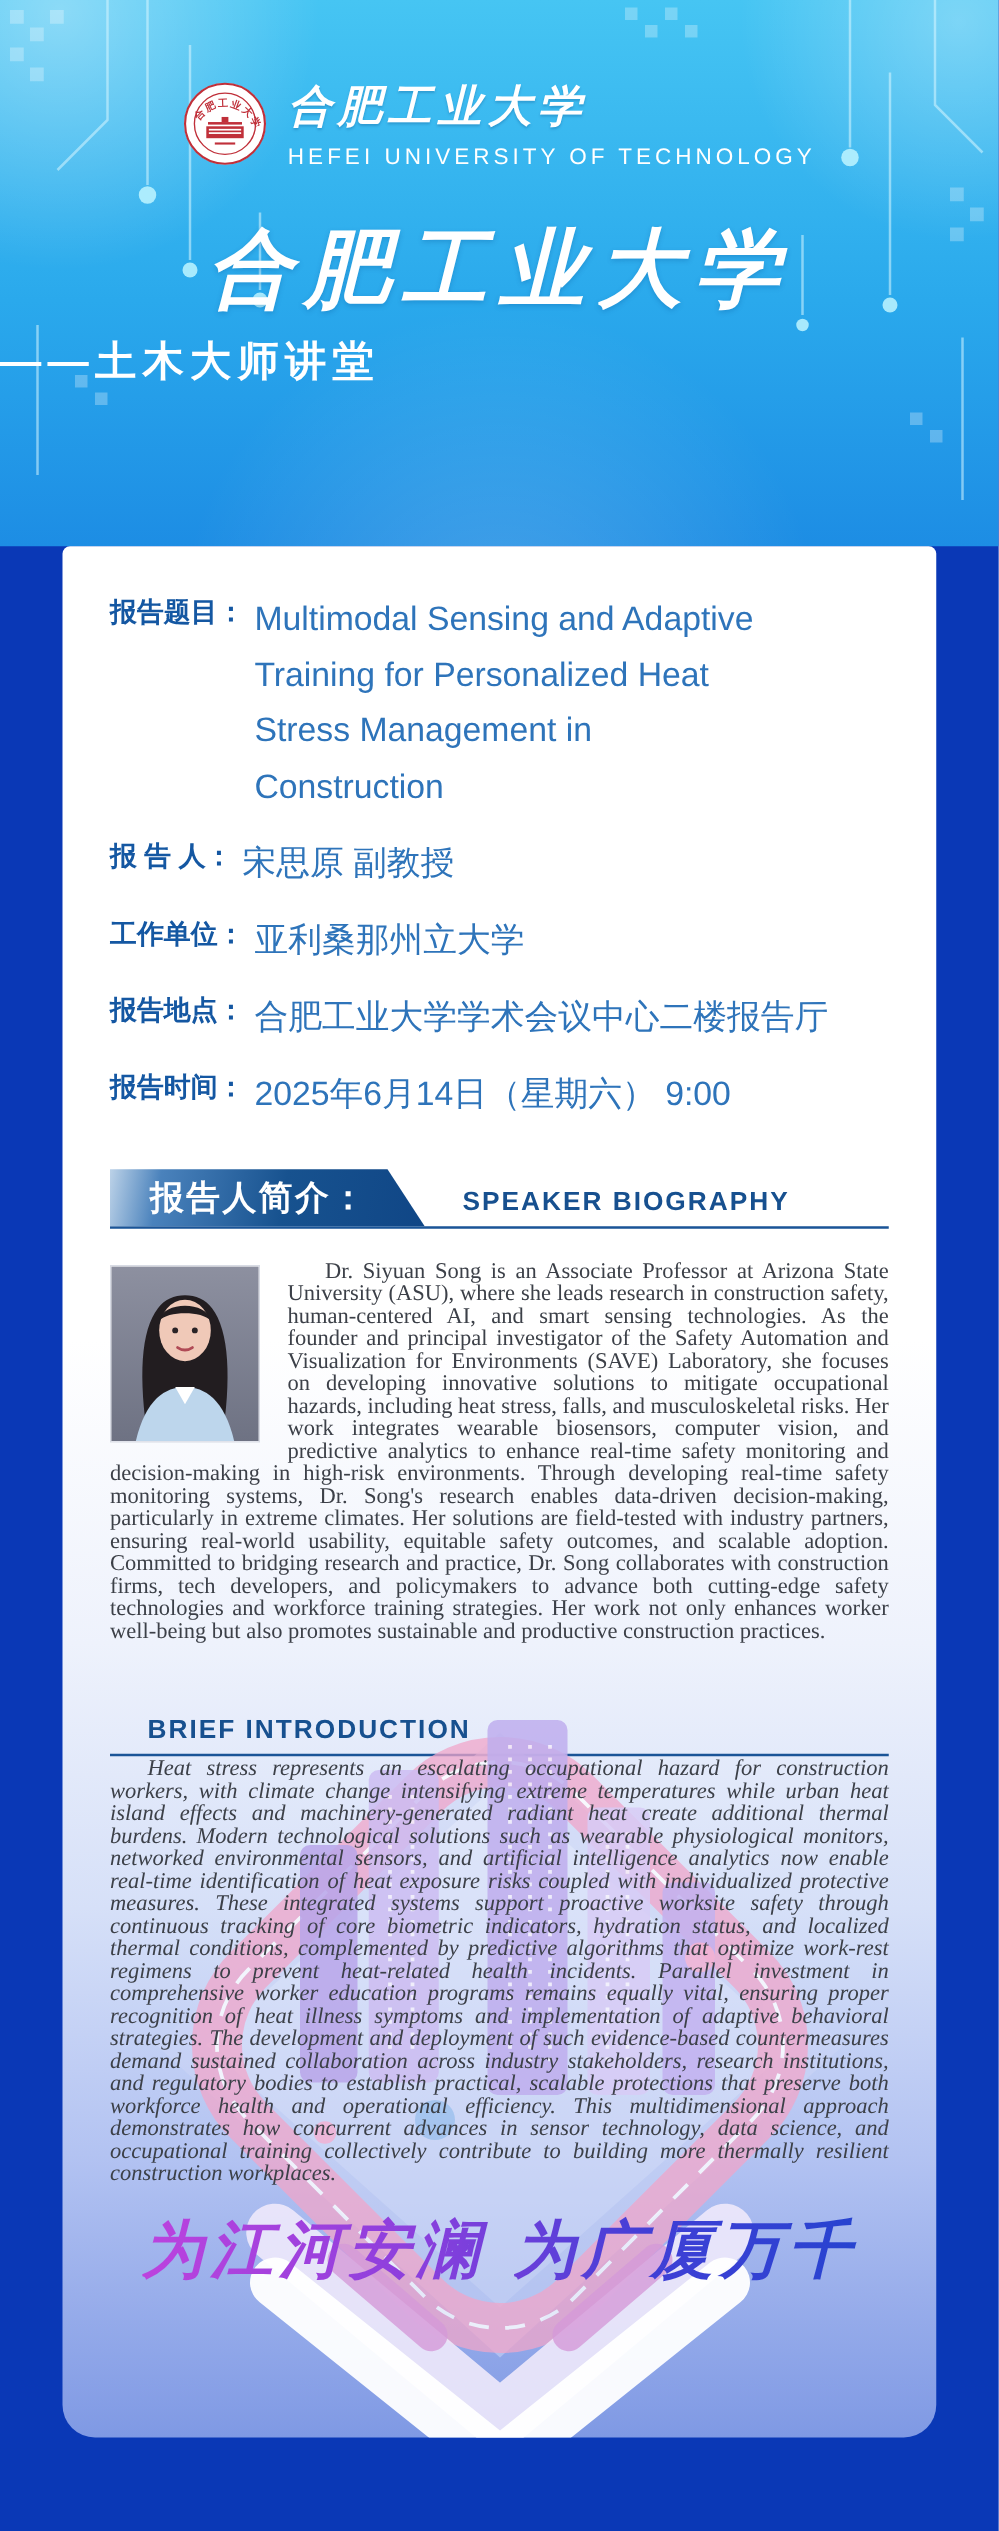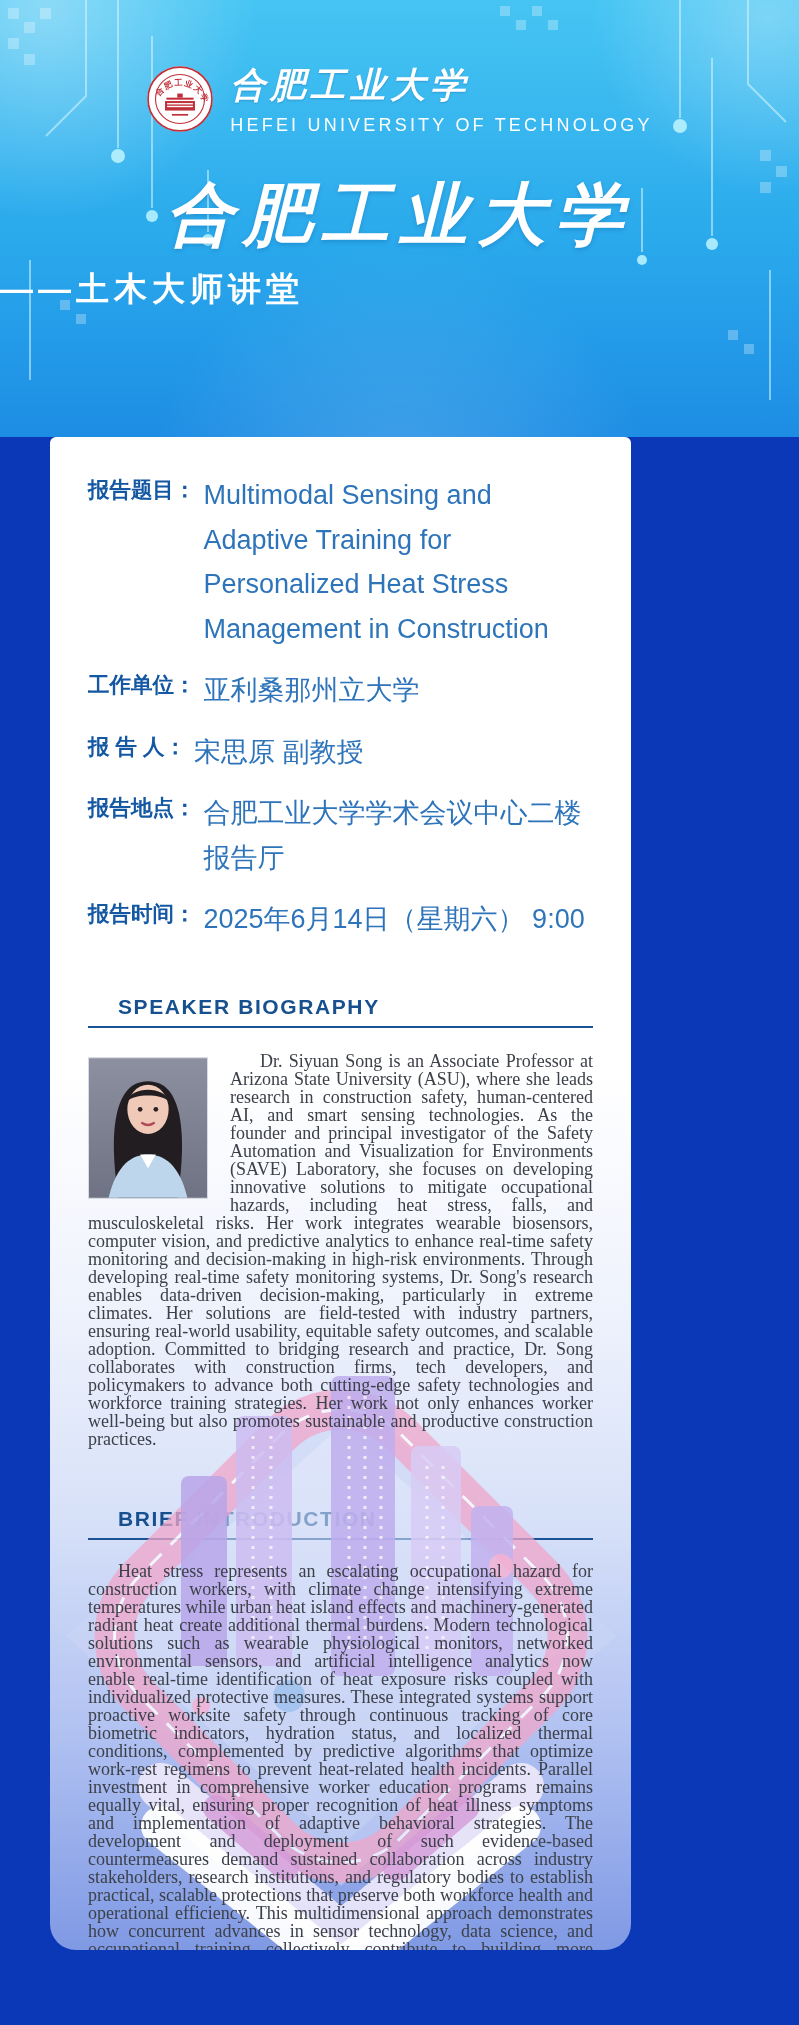--- a/index.html
+++ b/index.html
@@ -19,21 +19,21 @@
   .uni-names{color:#fff;}
   .uni-cn{font-family:"DejaVu Serif","Liberation Serif",serif;font-style:italic;font-weight:700;font-size:35px;letter-spacing:5px;text-shadow:0 1px 2px rgba(0,60,120,.25);}
   .uni-en{font-size:18px;letter-spacing:3.2px;margin-top:6px;font-weight:500;}
   .hero-title{position:relative;margin-top:34px;text-align:center;color:#fff;
     font-family:"DejaVu Serif","Liberation Serif",serif;font-style:italic;font-weight:800;
     font-size:68px;letter-spacing:10px;text-shadow:0 2px 4px rgba(0,70,140,.25);}
   .hero-subtitle{position:relative;margin-top:6px;text-align:left;color:#fff;font-weight:800;
     font-size:33px;letter-spacing:5px;}
 
   
-  .card{position:absolute;left:50px;top:437px;width:581px;height:1513px;
+  .card{position:absolute;left:50px;top:437px;width:699px;height:1513px;
     border-radius:6px 6px 26px 26px;overflow:hidden;
     background:linear-gradient(180deg,#ffffff 0%,#ffffff 42%,#eef2fc 58%,#d6e0f8 72%,#b3c3f2 85%,#7f99e4 100%);}
   .card-inner{position:relative;height:100%;padding:36px 38px 0 38px;box-sizing:border-box;}
 
   
   .detail-row{display:flex;align-items:flex-start;margin-bottom:17px;}
   .detail-label{flex:0 0 auto;white-space:nowrap;color:#1457a2;font-weight:800;font-size:21.5px;line-height:1.6;}
   .detail-value{color:#2e74ba;font-size:27px;line-height:1.65;margin-left:8px;}
   .detail-value.en{max-width:428px;}
 
@@ -43,21 +43,21 @@
     background:linear-gradient(100deg,#bcd2e8 0%,#4a82bc 16%,#17528f 55%,#104686 100%);
     clip-path:polygon(0 0,calc(100% - 30px) 0,100% 100%,0 100%);
     color:#fff;font-weight:800;font-size:27px;letter-spacing:2px;}
   .section-en{display:flex;align-items:flex-end;padding:0 0 7px 30px;color:#17508f;font-weight:700;font-size:21px;letter-spacing:1.6px;}
 
   
   .para{font-family:"Liberation Serif","DejaVu Serif",serif;color:#3c4048;
     font-size:18px;line-height:18px;text-align:justify;text-indent:30px;}
   .bio-wrap{margin-top:24px;position:relative;z-index:2;}
   .photo{float:left;width:120px;height:142px;margin:5px 22px 6px 0;border:1px solid #d8dbe4;box-sizing:border-box;}
-  .intro-wrap{margin-top:22px;position:relative;z-index:2;}
+  .intro-wrap{position:relative;z-index:2;font-style:italic;}
 
   
   .slogan{position:relative;z-index:3;margin-top:20px;text-align:center;
     font-family:"DejaVu Serif","Liberation Serif",serif;font-style:italic;font-weight:800;
     font-size:50px;letter-spacing:5px;
     background:linear-gradient(90deg,#c243de 0%,#8a3fdd 40%,#3f3fd6 70%,#2344cf 100%);
     -webkit-background-clip:text;background-clip:text;color:transparent;}
 
   
   .city{position:absolute;left:50%;bottom:-46px;transform:translateX(-50%);z-index:1;}
@@ -180,38 +180,39 @@
     </svg>
 
     <div class="card-inner">
 
       <div>
         <div class="detail-row">
           <span class="detail-label">报告题目：</span>
           <span class="detail-value en">Multimodal Sensing and Adaptive Training for Personalized Heat Stress Management in Construction</span>
         </div>
         <div class="detail-row">
+          <span class="detail-label">报 告 人：</span>
+          <span class="detail-value">宋思原  副教授</span>
+        </div>
+        <div class="detail-row">
           <span class="detail-label">工作单位：</span>
           <span class="detail-value">亚利桑那州立大学</span>
         </div>
         <div class="detail-row">
-          <span class="detail-label">报 告 人：</span>
-          <span class="detail-value">宋思原  副教授</span>
-        </div>
-        <div class="detail-row">
           <span class="detail-label">报告地点：</span>
           <span class="detail-value">合肥工业大学学术会议中心二楼报告厅</span>
         </div>
         <div class="detail-row">
           <span class="detail-label">报告时间：</span>
           <span class="detail-value">2025年6月14日（星期六） 9:00</span>
         </div>
       </div>
 
       <div class="section-head">
+        <div class="banner">报告人简介：</div>
         <div class="section-en">SPEAKER BIOGRAPHY</div>
       </div>
 
       <div class="bio-wrap">
         <svg class="photo" viewBox="0 0 120 142">
           <defs>
             <linearGradient id="pbg" x1="0" y1="0" x2="0" y2="1">
               <stop offset="0" stop-color="#8d90a0"></stop>
                 <stop offset="1" stop-color="#6e7283"></stop>
             </linearGradient>

